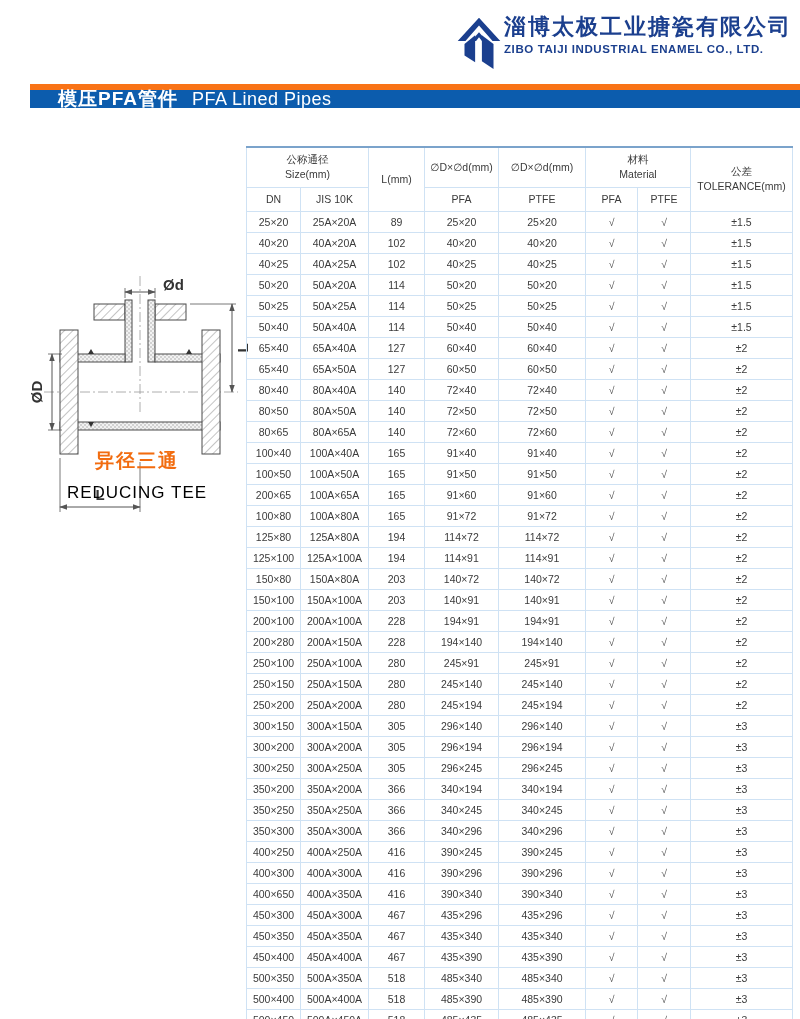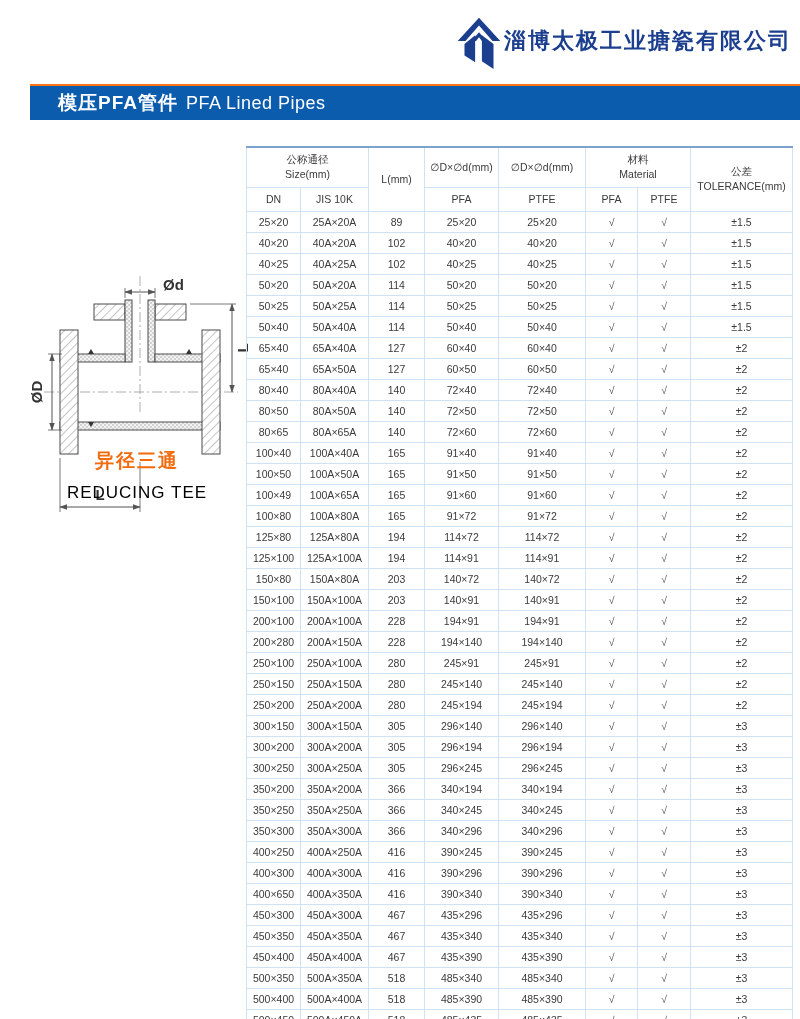--- a/index.html
+++ b/index.html
@@ -4,41 +4,41 @@
 <style>
   * { margin:0; padding:0; box-sizing:border-box; }
   html,body { background:#ffffff; }
   body {
     width:800px; height:1019px; position:relative; overflow:hidden;
     font-family:"Liberation Sans", sans-serif; color:#333;
   }
 
   
   .brand {
-    position:absolute; top:12px; right:8px; display:flex; align-items:center;
+    position:absolute; top:12px; right:8px; display:flex; align-items:flex-start;
   }
   .brand-logo { width:50px; height:58px; }
   .brand-text { text-align:left; }
   .brand-zh {
     color:#1b3f8e; font-size:22px; font-weight:bold; letter-spacing:2px;
     line-height:30px; white-space:nowrap;
   }
   .brand-en {
     color:#1b3f8e; font-size:11.5px; font-weight:bold; letter-spacing:0.6px;
     line-height:15px; white-space:nowrap;
   }
 
   
   .banner {
-    position:absolute; left:30px; top:84px; width:770px; height:36px;
-    background:#0c5cad; border-top:2px solid #f97316;
+    position:absolute; left:30px; top:84px; width:770px; height:24px;
+    background:#0c5cad; border-top:6px solid #f97316;
     display:flex; align-items:center; padding-left:28px;
   }
   .banner-zh { color:#fff; font-size:19px; font-weight:bold; letter-spacing:1px; }
-  .banner-en { color:#fff; font-size:18px; margin-left:8px; letter-spacing:0.5px; }
+  .banner-en { color:#fff; font-size:18px; margin-left:14px; letter-spacing:0.5px; }
 
   
   .drawing-wrap { position:absolute; left:22px; top:262px; width:240px; height:300px; }
   .caption {
     position:absolute; left:27px; top:448px; width:220px; text-align:center;
   }
   .caption-zh { color:#f26c0f; font-size:19px; font-weight:bold; letter-spacing:2px; }
   .caption-en { color:#000000; font-size:17px; margin-top:9px; letter-spacing:1px; }
 
   
@@ -66,20 +66,21 @@
 
 <div class="brand">
   <svg class="brand-logo" viewBox="0 0 50 60">
     <polygon points="3,30 25,6 47,30 39,30 25,14 11,30" fill="#1b3f8e"></polygon>
     <polygon points="17,30 25,21 33,30 28,30 25,26 22,30" fill="#1b3f8e"></polygon>
     <polygon points="10,33 21,24 21,52 10,45" fill="#1b3f8e"></polygon>
     <polygon points="28,24 40,33 40,59 28,51" fill="#1b3f8e"></polygon>
   </svg>
   <div class="brand-text">
     <div class="brand-zh">淄博太极工业搪瓷有限公司</div>
+    <div class="brand-en">ZIBO TAIJI INDUSTRIAL ENAMEL CO., LTD.</div>
   </div>
 </div>
 
 <div class="banner">
   <span class="banner-zh">模压PFA管件</span>
   <span class="banner-en">PFA Lined Pipes</span>
 </div>
 
 <div class="drawing-wrap">
   <svg width="240" height="300" viewBox="0 0 240 300">
@@ -308,21 +309,21 @@
           <td>100×50</td>
           <td>100A×50A</td>
           <td>165</td>
           <td>91×50</td>
           <td>91×50</td>
           <td class="mat">√</td>
           <td class="mat">√</td>
           <td>±2</td>
         </tr>
         <tr>
-          <td>100×49</td>
+          <td>200×65</td>
           <td>100A×65A</td>
           <td>165</td>
           <td>91×60</td>
           <td>91×60</td>
           <td class="mat">√</td>
           <td class="mat">√</td>
           <td>±2</td>
         </tr>
         <tr>
           <td>100×80</td>

